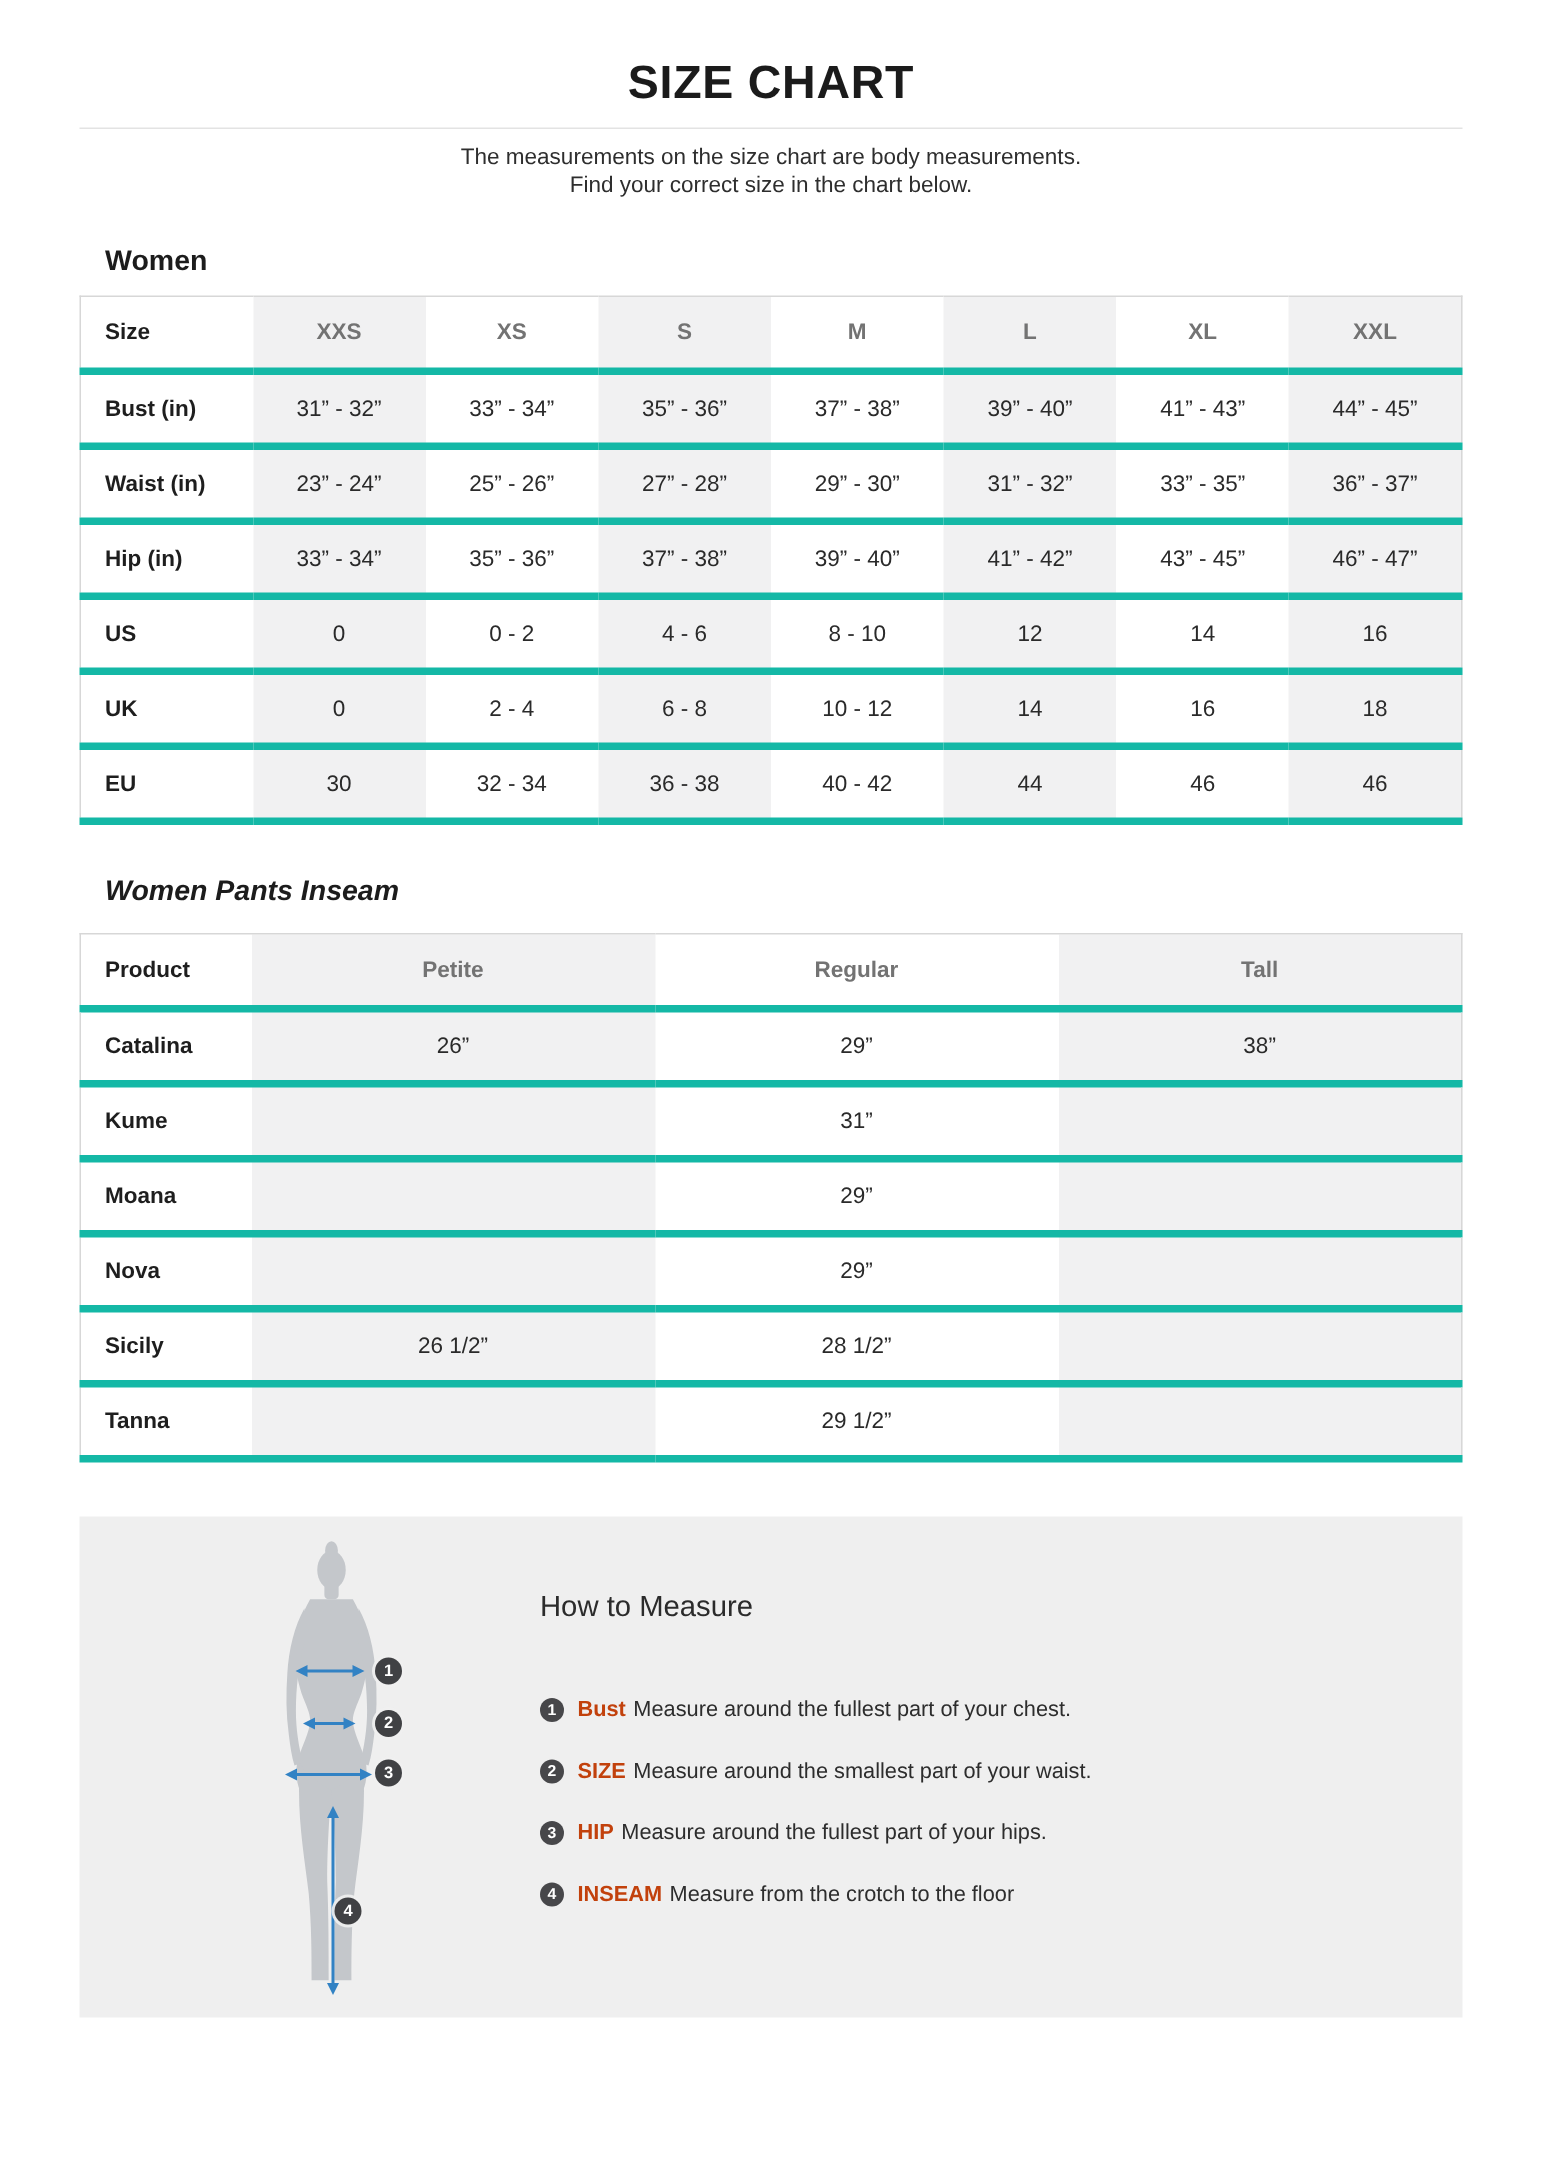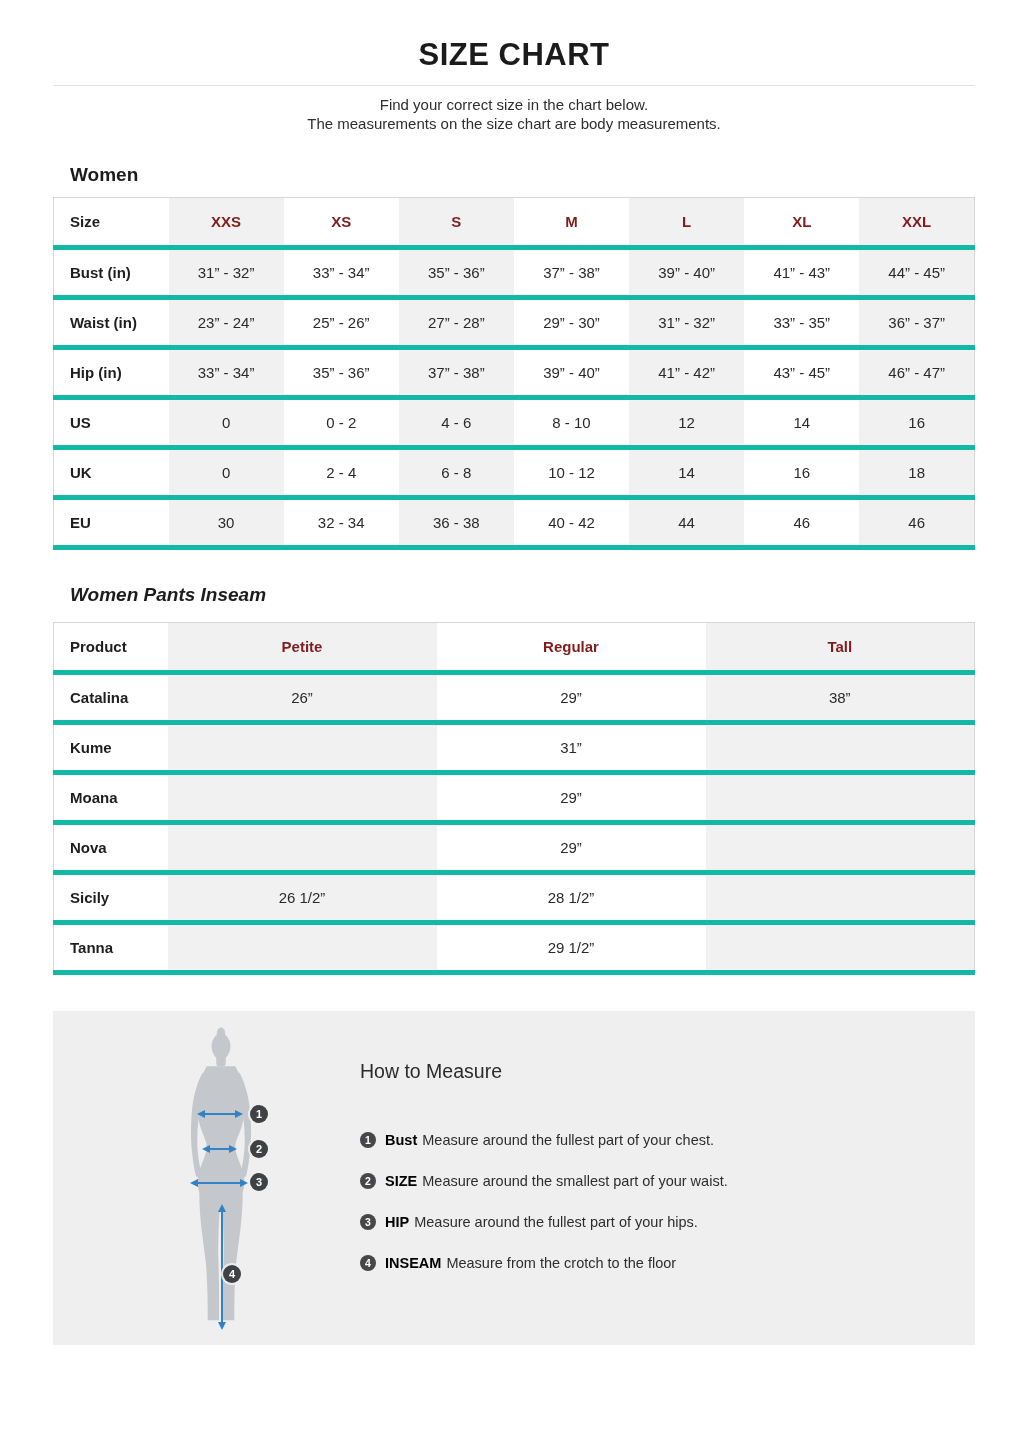--- a/index.html
+++ b/index.html
@@ -15,52 +15,52 @@
 
   
   .section-heading { font-size: 19px; font-weight: 700; color: #1c1c1c; margin-left: 17px; line-height: 22px; }
   .heading-women { margin-top: 31px; margin-bottom: 11px; }
   .heading-inseam { margin-top: 34px; margin-bottom: 16px; font-style: italic; }
 
   
   table.size-table { width: 922px; border-collapse: collapse; table-layout: fixed; border: 1px solid #d7d7d7; }
   table.size-table tr { border-bottom: 5px solid #14b8a6; }
   table.size-table th, table.size-table td { height: 50px; vertical-align: middle; font-size: 15px; text-align: center; color: #2a2a2a; font-weight: 400; }
-  table.size-table th { font-weight: 700; color: #7f1d1d; }
+  table.size-table th { font-weight: 700; color: #737373; }
   table.size-table .lbl { text-align: left; padding-left: 16px; font-weight: 700; color: #1e1e1e; }
   col.stripe { background-color: #f1f1f2; }
   .women-table col.lbl-col { width: 115px; }
   .inseam-table col.lbl-col { width: 114px; }
 
   
   .panel { position: relative; width: 922px; height: 334px; margin: 36px auto 0 auto; background: #efefef; }
   .figure-svg { position: absolute; left: 112px; top: 16px; }
   .arrows-svg { position: absolute; left: 0; top: 0; }
   .fig-badge { position: absolute; width: 18px; height: 18px; border-radius: 50%; background: #404144; color: #ffffff;
                font-size: 11px; font-weight: 700; display: flex; align-items: center; justify-content: center;
                box-shadow: 0 0 0 2px rgba(239,239,239,0.9); }
   .measure-block { position: absolute; left: 307px; top: 47px; }
   .measure-heading { font-size: 19.5px; font-weight: 400; color: #2b2b2b; line-height: 26px; }
   .steps { margin-top: 46px; }
   .step { display: flex; align-items: center; height: 20px; margin-bottom: 21px; font-size: 14.5px; color: #2d2d2d; }
   .num-badge { flex: 0 0 auto; width: 16px; height: 16px; border-radius: 50%; background: #47474a; color: #ffffff;
                font-size: 10.5px; font-weight: 700; display: inline-flex; align-items: center; justify-content: center; margin-right: 9px; }
-  .term { font-weight: 700; margin-right: 5px; color: #000000; text-align: right; }
+  .term { font-weight: 700; margin-right: 5px; color: #c2410c; text-align: right; }
 </style>
 </head>
 <body>
 
 <div class="page">
   <div class="content">
 
     <h1 class="page-title">SIZE CHART</h1>
     <hr class="title-rule">
     <div class="subtitle">
+      <div>The measurements on the size chart are body measurements.</div>
       <div>Find your correct size in the chart below.</div>
-      <div>The measurements on the size chart are body measurements.</div>
     </div>
 
     <h2 class="section-heading heading-women">Women</h2>
 
     <table class="size-table women-table">
       <colgroup>
         <col class="lbl-col">
           <col class="stripe">
           <col>
           <col class="stripe">

